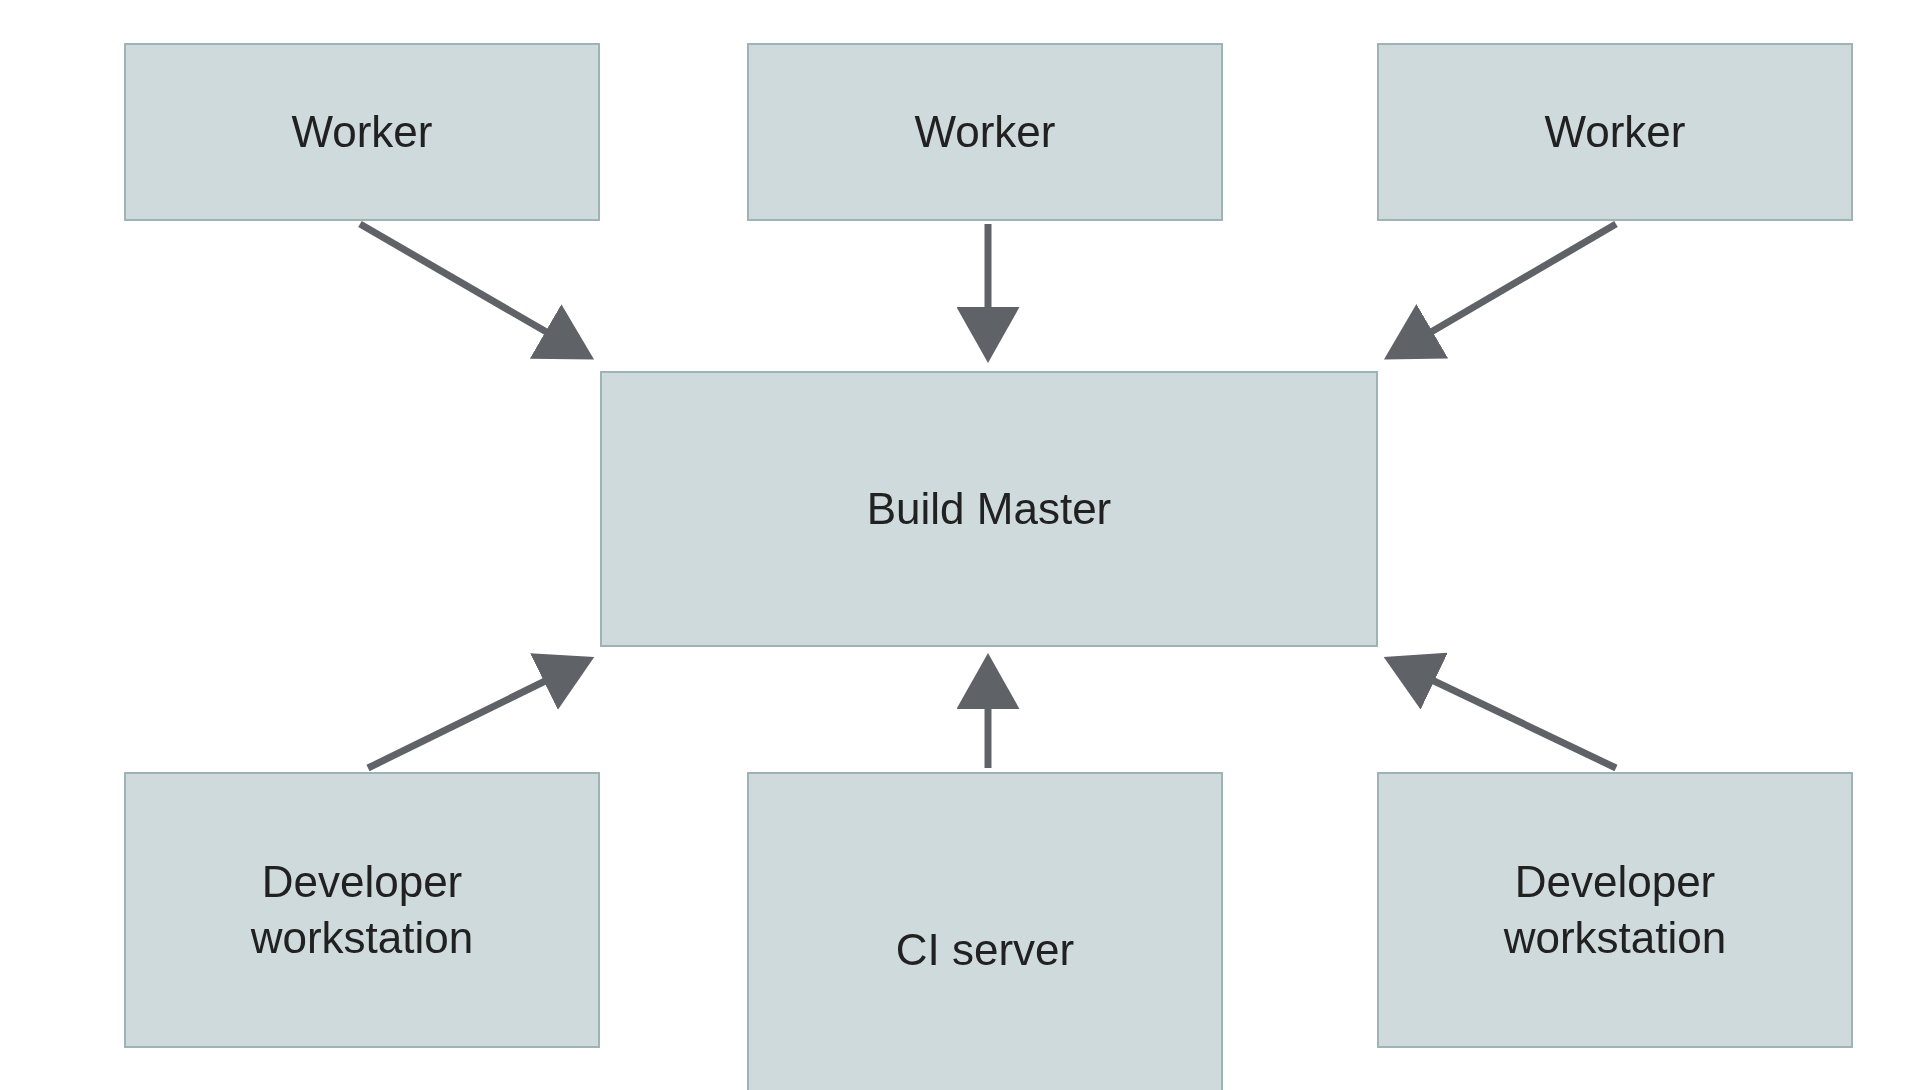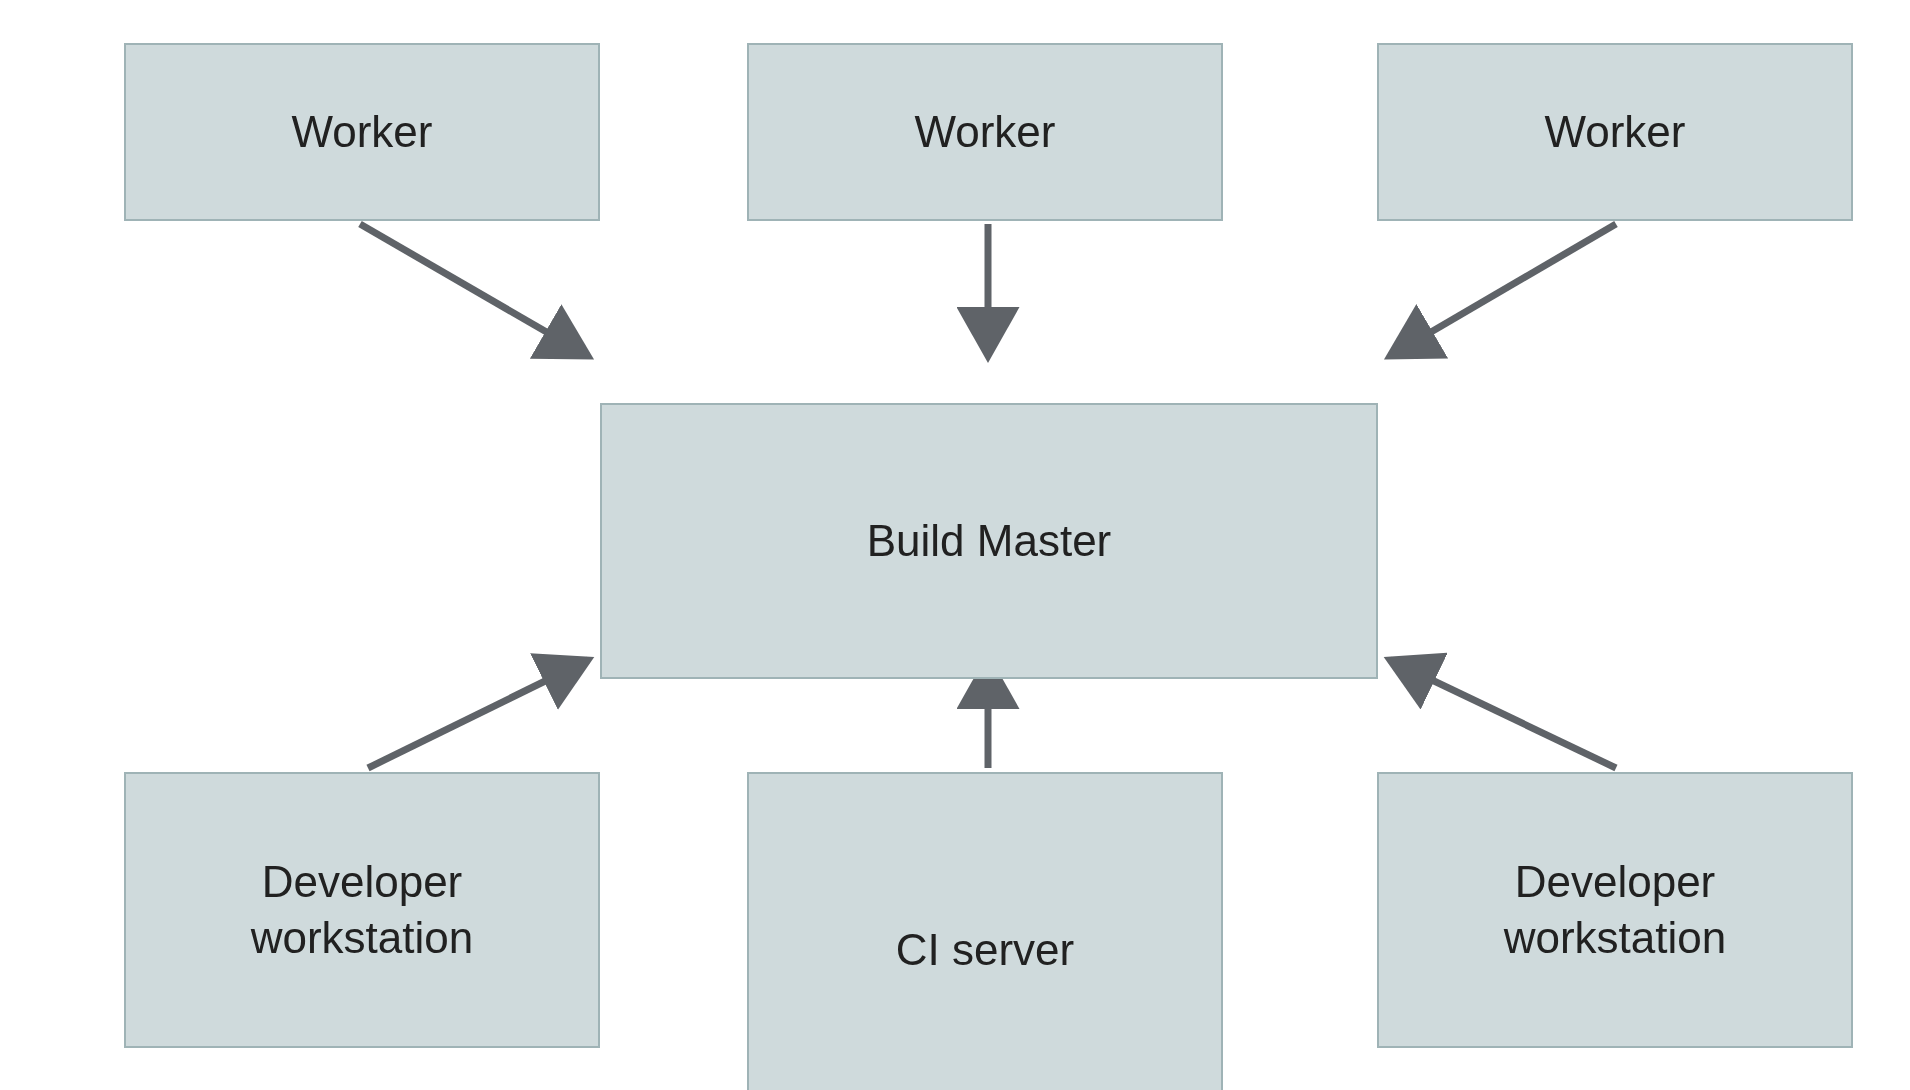--- a/index.html
+++ b/index.html
@@ -27,21 +27,21 @@
     font-size: 44px;
     line-height: 1.28;
     box-sizing: border-box;
     padding: 0 20px;
   }
   
   .node.worker-1 { left: 124px; top: 43px;  width: 476px; height: 178px; }
   .node.worker-2 { left: 747px; top: 43px;  width: 476px; height: 178px; }
   .node.worker-3 { left: 1377px; top: 43px; width: 476px; height: 178px; }
   
-  .node.build-master { left: 600px; top: 371px; width: 778px; height: 276px; margin-top: 32px; }
+  .node.build-master { left: 600px; top: 371px; width: 778px; height: 276px; }
   
   .node.dev-left  { left: 124px;  top: 772px; width: 476px; height: 276px; }
   .node.ci-server { left: 747px;  top: 772px; width: 476px; height: 356px; }
   .node.dev-right { left: 1377px; top: 772px; width: 476px; height: 276px; }
 
   svg.edges {
     position: absolute;
     left: 0;
     top: 0;
     width: 1910px;

